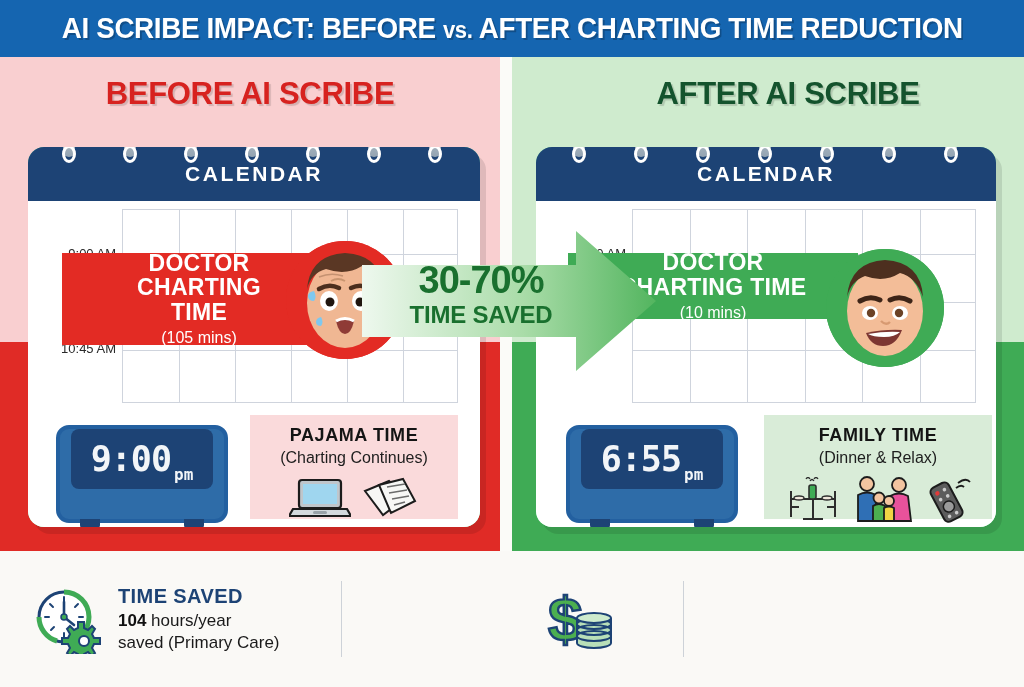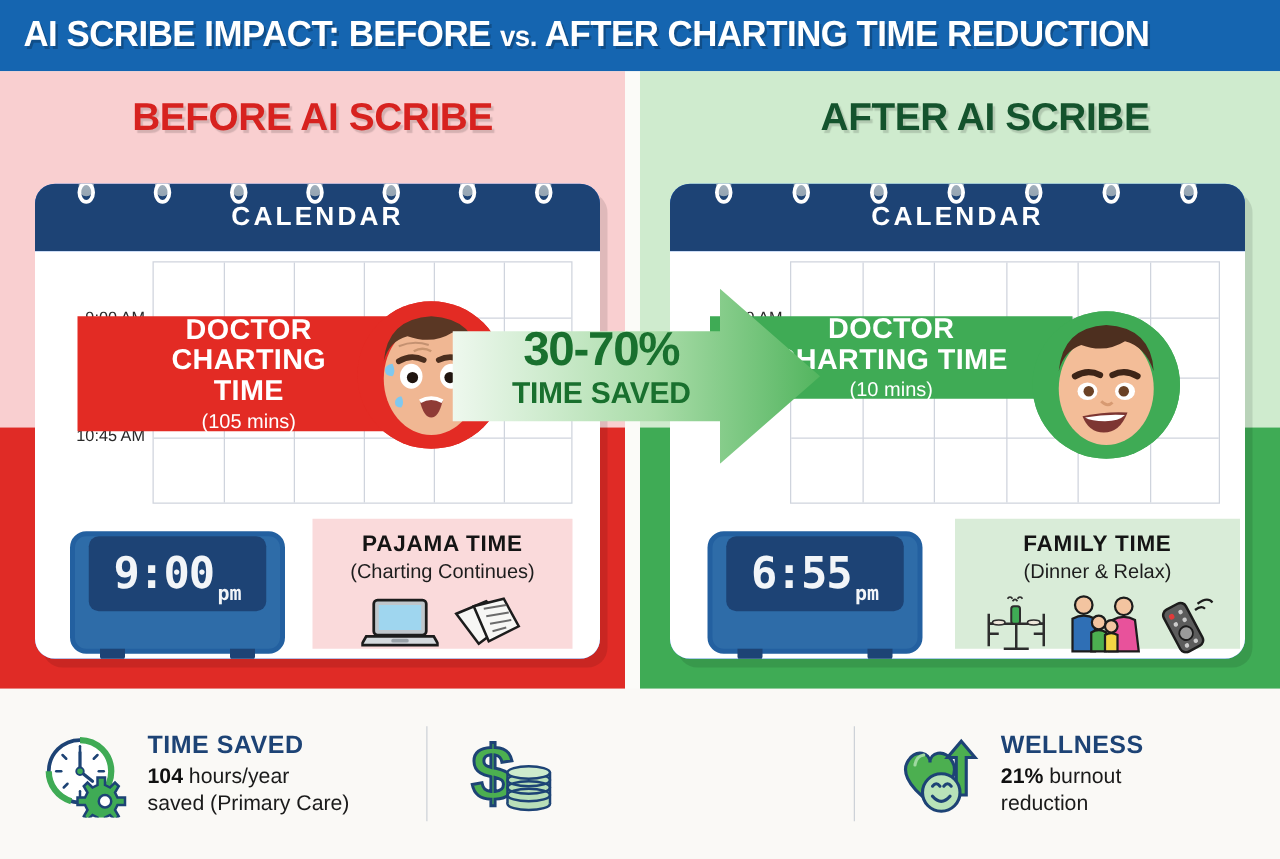--- a/index.html
+++ b/index.html
@@ -6,21 +6,21 @@
   body {
     width:1024px; height:687px; overflow:hidden;
     font-family:"Liberation Sans", sans-serif;
     background:#f7f7f4;
   }
   .page { position:relative; width:1024px; height:687px; }
 
   
   .titlebar{
     position:absolute; left:0; top:0; width:1024px; height:57px;
-    background:#1565b0; display:flex; align-items:center; 
+    background:#1565b0; display:flex; align-items:center; justify-content:center;
   }
   .titlebar .title{
     color:#ffffff; font-size:29px; font-weight:bold; letter-spacing:-0.4px;
     text-shadow:2px 2px 0 rgba(0,0,0,.22);
     white-space:nowrap; font-stretch:condensed; transform:scaleX(0.96);
   }
   .title .vs{ font-size:23px; text-transform:none; }
 
   
   .bg-left-pale{ position:absolute; left:0; top:57px; width:500px; height:285px; background:#f9cfd0; }
@@ -30,21 +30,21 @@
   .bg-gutter{ position:absolute; left:500px; top:57px; width:12px; height:494px; background:#fbfbf8; }
   .bg-bottom{ position:absolute; left:0; top:551px; width:1024px; height:136px; background:#faf9f6; }
 
   
   .sect-head{ position:absolute; font-size:31px; font-weight:bold; letter-spacing:-0.3px;
               text-shadow:2px 2px 1px rgba(0,0,0,.15); white-space:nowrap; }
   .sect-head.before{ left:0; top:76px; width:500px; text-align:center; color:#d7221f; }
   .sect-head.after{ left:532px; top:76px; width:512px; text-align:center; color:#14532d; }
 
   
-  .card{ position:absolute; background:#3b82f6; border-radius:16px;
+  .card{ position:absolute; background:#86efac; border-radius:16px;
          box-shadow:6px 7px 0 rgba(0,0,0,.10); overflow:hidden; }
   .card.left{ left:28px; top:147px; width:452px; height:380px; }
   .card.right{ left:536px; top:147px; width:460px; height:380px; }
 
   .cal-header{ position:relative; height:54px; background:#1d4375;
                display:flex; align-items:center; justify-content:center; }
   .cal-header .cal-label{ color:#fff; font-size:21px; font-weight:bold; letter-spacing:2.5px; }
 
   .rings{ position:absolute; left:0; top:-26px; width:100%; height:50px; pointer-events:none; }
   .ring{ position:absolute; top:0; width:14px; height:44px; }
@@ -453,32 +453,15 @@
             <ellipse cx="48" cy="52" rx="17" ry="5" fill="none"></ellipse>
             <ellipse cx="48" cy="40" rx="17" ry="5" fill="none"></ellipse>
             <ellipse cx="48" cy="34" rx="17" ry="5" fill="#cdebcd"></ellipse>
           </g>
         </svg>
       </span>
     </div>
 
     <div class="divider d2"></div>
 
-    <div class="stat">
-      <span class="sicon">
-        <svg width="70" height="70" viewBox="0 0 70 70">
-          <path d="M27 58 C8 44 4 32 10 24 C16 15 27 18 27 26 C27 18 38 15 44 24 C50 32 46 44 27 58 Z" fill="#4caf50" stroke="#1d4375" stroke-width="2.5"></path>
-          <path d="M15 28 q1 -7 7 -8" stroke="#9fd8a0" stroke-width="2.5" fill="none" stroke-linecap="round"></path>
-          <path d="M48 52 V22 l-7 0 l11 -13 l11 13 l-7 0 v30 Z" fill="#4caf50" stroke="#1d4375" stroke-width="2.5"></path>
-          <circle cx="36" cy="50" r="15" fill="#b8e3b8" stroke="#1d4375" stroke-width="2.5"></circle>
-          <path d="M29 45 q3 -4 6 0" stroke="#1d4375" stroke-width="2.4" fill="none" stroke-linecap="round"></path>
-          <path d="M38 45 q3 -4 6 0" stroke="#1d4375" stroke-width="2.4" fill="none" stroke-linecap="round"></path>
-          <path d="M29 53 q7 8 14 0" stroke="#1d4375" stroke-width="2.6" fill="none" stroke-linecap="round"></path>
-        </svg>
-      </span>
-      <span class="txt">
-        <span class="h">WELLNESS</span>
-        <span class="d"><b>21%</b><span> burnout</span><br><span>reduction</span></span>
-      </span>
-    </div>
 
   </div>
 </div>
 
 </body></html>

